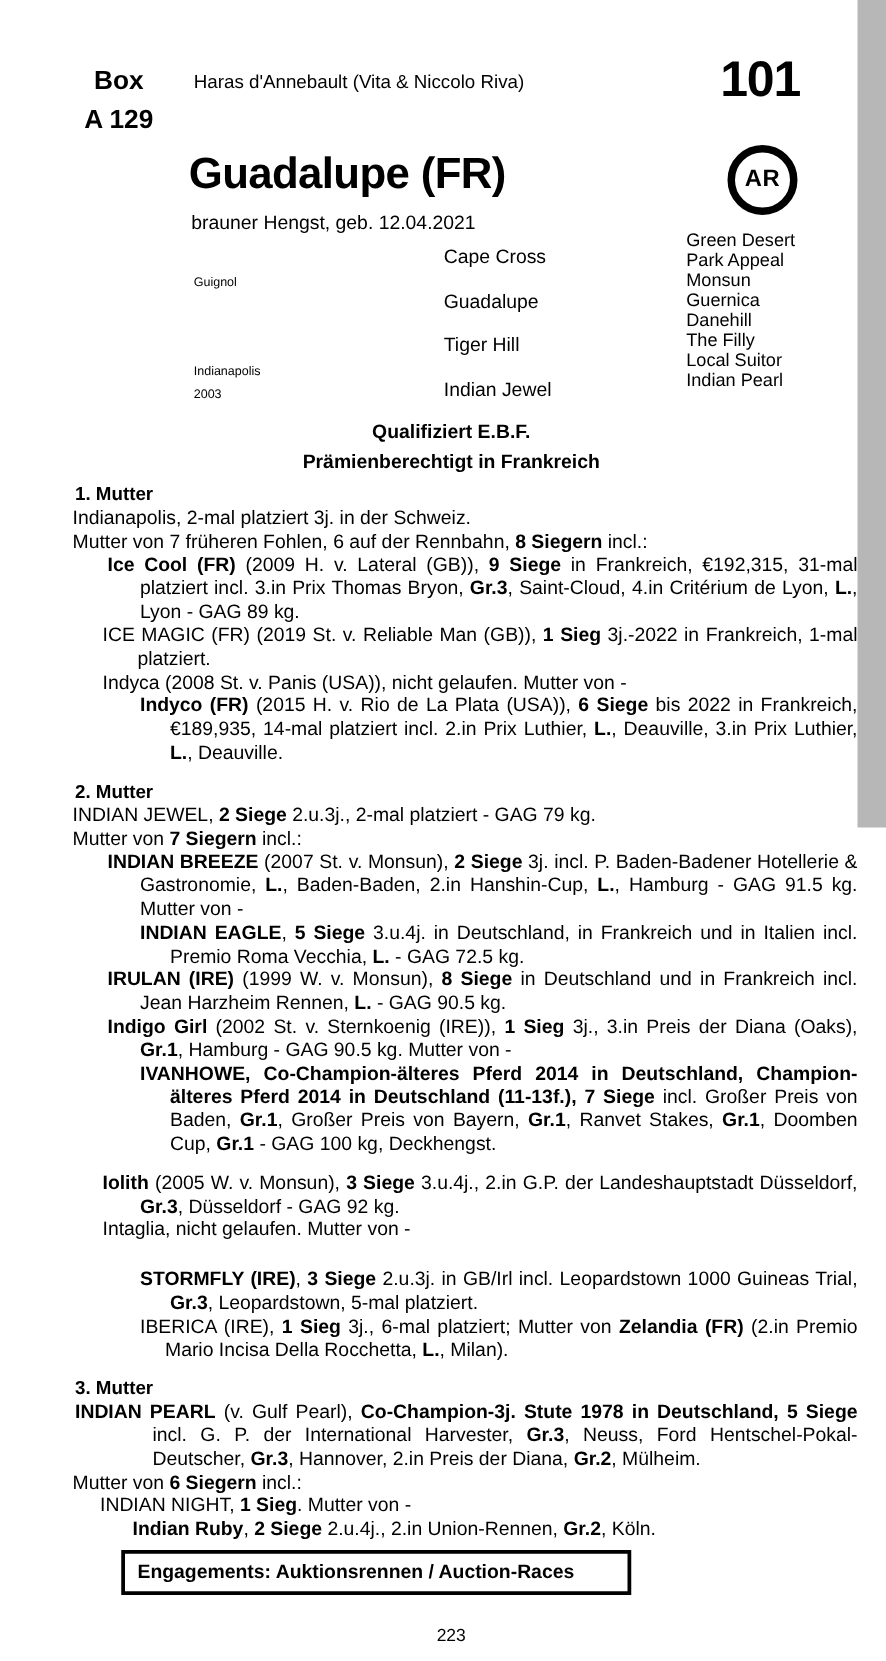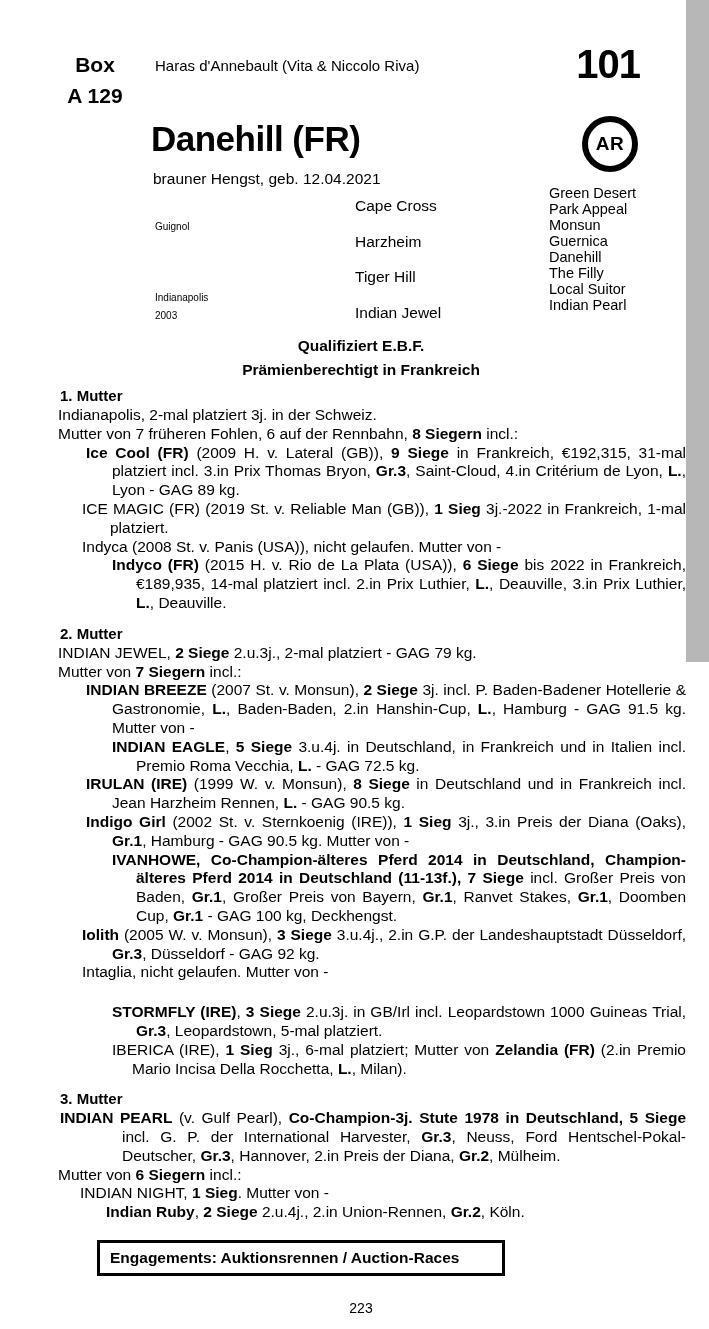--- a/index.html
+++ b/index.html
@@ -40,34 +40,34 @@
 </style>
 </head>
 <body>
 
 <div class="abs box-block">
   <div>Box</div>
   <div>A 129</div>
 </div>
 <div class="abs consignor">Haras d'Annebault (Vita &amp; Niccolo Riva)</div>
 <div class="abs lot-number">101</div>
-<div class="abs horse-title">Danehill (FR)</div>
+<div class="abs horse-title">Guadalupe (FR)</div>
 <div class="abs horse-details">brauner Hengst, geb. 12.04.2021</div>
 <div class="abs ar-badge">
   <span>AR</span>
 </div>
 
 <div>
   <div class="abs gen1" style="top:218px;">Guignol</div>
   <div class="abs gen1" style="top:289px;">
     <div>Indianapolis</div>
     <div>2003</div>
   </div>
   <div class="abs gen2" style="top:197px;">Cape Cross</div>
-  <div class="abs gen2" style="top:233px;">Harzheim</div>
+  <div class="abs gen2" style="top:233px;">Guadalupe</div>
   <div class="abs gen2" style="top:268px;">Tiger Hill</div>
   <div class="abs gen2" style="top:304px;">Indian Jewel</div>
   <div class="abs gen3">
     <div>Green Desert</div>
     <div>Park Appeal</div>
     <div>Monsun</div>
     <div>Guernica</div>
     <div>Danehill</div>
     <div>The Filly</div>
     <div>Local Suitor</div>
@@ -87,21 +87,21 @@
     <div class="para" style="padding-left: 46px; text-indent: 0px;"><span>Indyca (2008 St. v. Panis (USA)), nicht gelaufen. Mutter von -</span></div>
     <div class="para" style="padding-left: 100px; text-indent: -24px;"><span class="b">Indyco (FR)</span><span> (2015 H. v. Rio de La Plata (USA)), </span><span class="b">6 Siege</span><span> bis 2022 in Frankreich, €189,935, 14-mal platziert incl. 2.in Prix Luthier, </span><span class="b">L.</span><span>, Deauville, 3.in Prix Luthier, </span><span class="b">L.</span><span>, Deauville.</span></div>
     <div class="section-title">2. Mutter</div>
     <div class="para" style="padding-left: 22px; text-indent: 0px;"><span>INDIAN JEWEL, </span><span class="b">2 Siege</span><span> 2.u.3j., 2-mal platziert - GAG 79 kg.</span></div>
     <div class="para" style="padding-left: 22px; text-indent: 0px;"><span>Mutter von </span><span class="b">7 Siegern</span><span> incl.:</span></div>
     <div class="para" style="padding-left: 76px; text-indent: -26px;"><span class="b">INDIAN BREEZE</span><span> (2007 St. v. Monsun), </span><span class="b">2 Siege</span><span> 3j. incl. P. Baden-Badener Hotellerie &amp; Gastronomie, </span><span class="b">L.</span><span>, Baden-Baden, 2.in Hanshin-Cup, </span><span class="b">L.</span><span>, Hamburg - GAG 91.5 kg. Mutter von -</span></div>
     <div class="para" style="padding-left: 100px; text-indent: -24px;"><span class="b">INDIAN EAGLE</span><span>, </span><span class="b">5 Siege</span><span> 3.u.4j. in Deutschland, in Frankreich und in Italien incl. Premio Roma Vecchia, </span><span class="b">L.</span><span> - GAG 72.5 kg.</span></div>
     <div class="para" style="padding-left: 76px; text-indent: -26px;"><span class="b">IRULAN (IRE)</span><span> (1999 W. v. Monsun), </span><span class="b">8 Siege</span><span> in Deutschland und in Frankreich incl. Jean Harzheim Rennen, </span><span class="b">L.</span><span> - GAG 90.5 kg.</span></div>
     <div class="para" style="padding-left: 76px; text-indent: -26px;"><span class="b">Indigo Girl</span><span> (2002 St. v. Sternkoenig (IRE)), </span><span class="b">1 Sieg</span><span> 3j., 3.in Preis der Diana (Oaks), </span><span class="b">Gr.1</span><span>, Hamburg - GAG 90.5 kg. Mutter von -</span></div>
     <div class="para" style="padding-left: 100px; text-indent: -24px;"><span class="b">IVANHOWE, Co-Champion-älteres Pferd 2014 in Deutschland, Champion-älteres Pferd 2014 in Deutschland (11-13f.), 7 Siege</span><span> incl. Großer Preis von Baden, </span><span class="b">Gr.1</span><span>, Großer Preis von Bayern, </span><span class="b">Gr.1</span><span>, Ranvet Stakes, </span><span class="b">Gr.1</span><span>, Doomben Cup, </span><span class="b">Gr.1</span><span> - GAG 100 kg, Deckhengst.</span></div>
-    <div class="para" style="padding-left: 76px; text-indent: -30px;"><span class="b">Iolith</span><span> (2005 W. v. Monsun), </span><span class="b">3 Siege</span><span> 3.u.4j., 2.in G.P. der Landeshauptstadt Düsseldorf, </span><span class="b">Gr.3</span><span>, Düsseldorf - GAG 92 kg.</span></div>
+    <div class="para" style="padding-left: 76px; text-indent: -30px; margin-top: 12px;"><span class="b">Iolith</span><span> (2005 W. v. Monsun), </span><span class="b">3 Siege</span><span> 3.u.4j., 2.in G.P. der Landeshauptstadt Düsseldorf, </span><span class="b">Gr.3</span><span>, Düsseldorf - GAG 92 kg.</span></div>
     <div class="para" style="padding-left: 46px; text-indent: 0px;"><span>Intaglia, nicht gelaufen. Mutter von -</span></div>
     <div class="para" style="padding-left: 100px; text-indent: -24px; margin-top: 21px;"><span class="b">STORMFLY (IRE)</span><span>, </span><span class="b">3 Siege</span><span> 2.u.3j. in GB/Irl incl. Leopardstown 1000 Guineas Trial, </span><span class="b">Gr.3</span><span>, Leopardstown, 5-mal platziert.</span></div>
     <div class="para" style="padding-left: 96px; text-indent: -20px;"><span>IBERICA (IRE), </span><span class="b">1 Sieg</span><span> 3j., 6-mal platziert; Mutter von </span><span class="b">Zelandia (FR)</span><span> (2.in Premio Mario Incisa Della Rocchetta, </span><span class="b">L.</span><span>, Milan).</span></div>
     <div class="section-title">3. Mutter</div>
     <div class="para" style="padding-left: 86px; text-indent: -62px;"><span class="b">INDIAN PEARL</span><span> (v. Gulf Pearl), </span><span class="b">Co-Champion-3j. Stute 1978 in Deutschland, 5 Siege</span><span> incl. G. P. der International Harvester, </span><span class="b">Gr.3</span><span>, Neuss, Ford Hentschel-Pokal-Deutscher, </span><span class="b">Gr.3</span><span>, Hannover, 2.in Preis der Diana, </span><span class="b">Gr.2</span><span>, Mülheim.</span></div>
     <div class="para" style="padding-left: 22px; text-indent: 0px;"><span>Mutter von </span><span class="b">6 Siegern</span><span> incl.:</span></div>
     <div class="para" style="padding-left: 44px; text-indent: 0px;"><span>INDIAN NIGHT, </span><span class="b">1 Sieg</span><span>. Mutter von -</span></div>
     <div class="para" style="padding-left: 70px; text-indent: 0px;"><span class="b">Indian Ruby</span><span>, </span><span class="b">2 Siege</span><span> 2.u.4j., 2.in Union-Rennen, </span><span class="b">Gr.2</span><span>, Köln.</span></div>
   </div>
 

